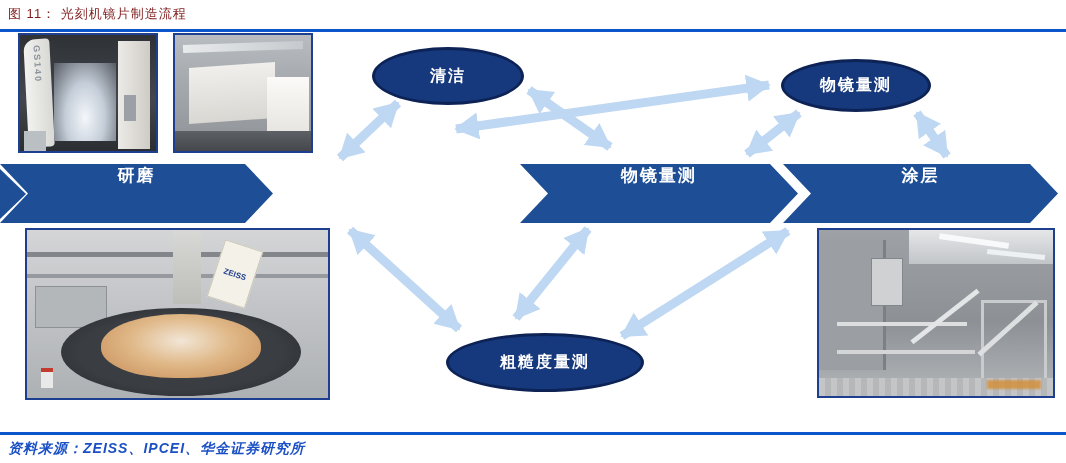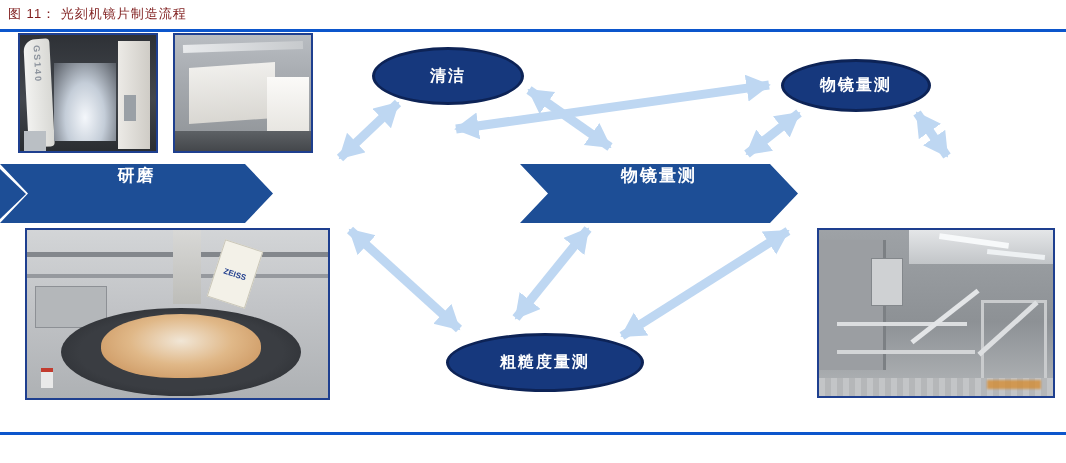--- a/index.html
+++ b/index.html
@@ -154,26 +154,30 @@
       <line x1="622" y1="336" x2="788" y2="231" class="conn" marker-start="url(#ah)" marker-end="url(#ah)"></line>
     </svg>
 
   <div class="chev-tip"></div>
   <div class="chev chev-1">
     <span class="chev-label">研磨</span>
   </div>
   <div class="chev chev-3">
     <span class="chev-label">物镜量测</span>
   </div>
+  <div class="chev chev-4">
+    <span class="chev-label">涂层</span>
+  </div>
 
   <div class="oval oval-clean">
     <span class="oval-label">清洁</span>
   </div>
   <div class="oval oval-objective">
     <span class="oval-label">物镜量测</span>
   </div>
   <div class="oval oval-rough">
     <span class="oval-label">粗糙度量测</span>
   </div>
 
   <div class="bottom-rule"></div>
+  <div class="src-outer">资料来源：ZEISS、IPCEI、华金证券研究所</div>
 
 </div>
 
 </body></html>

